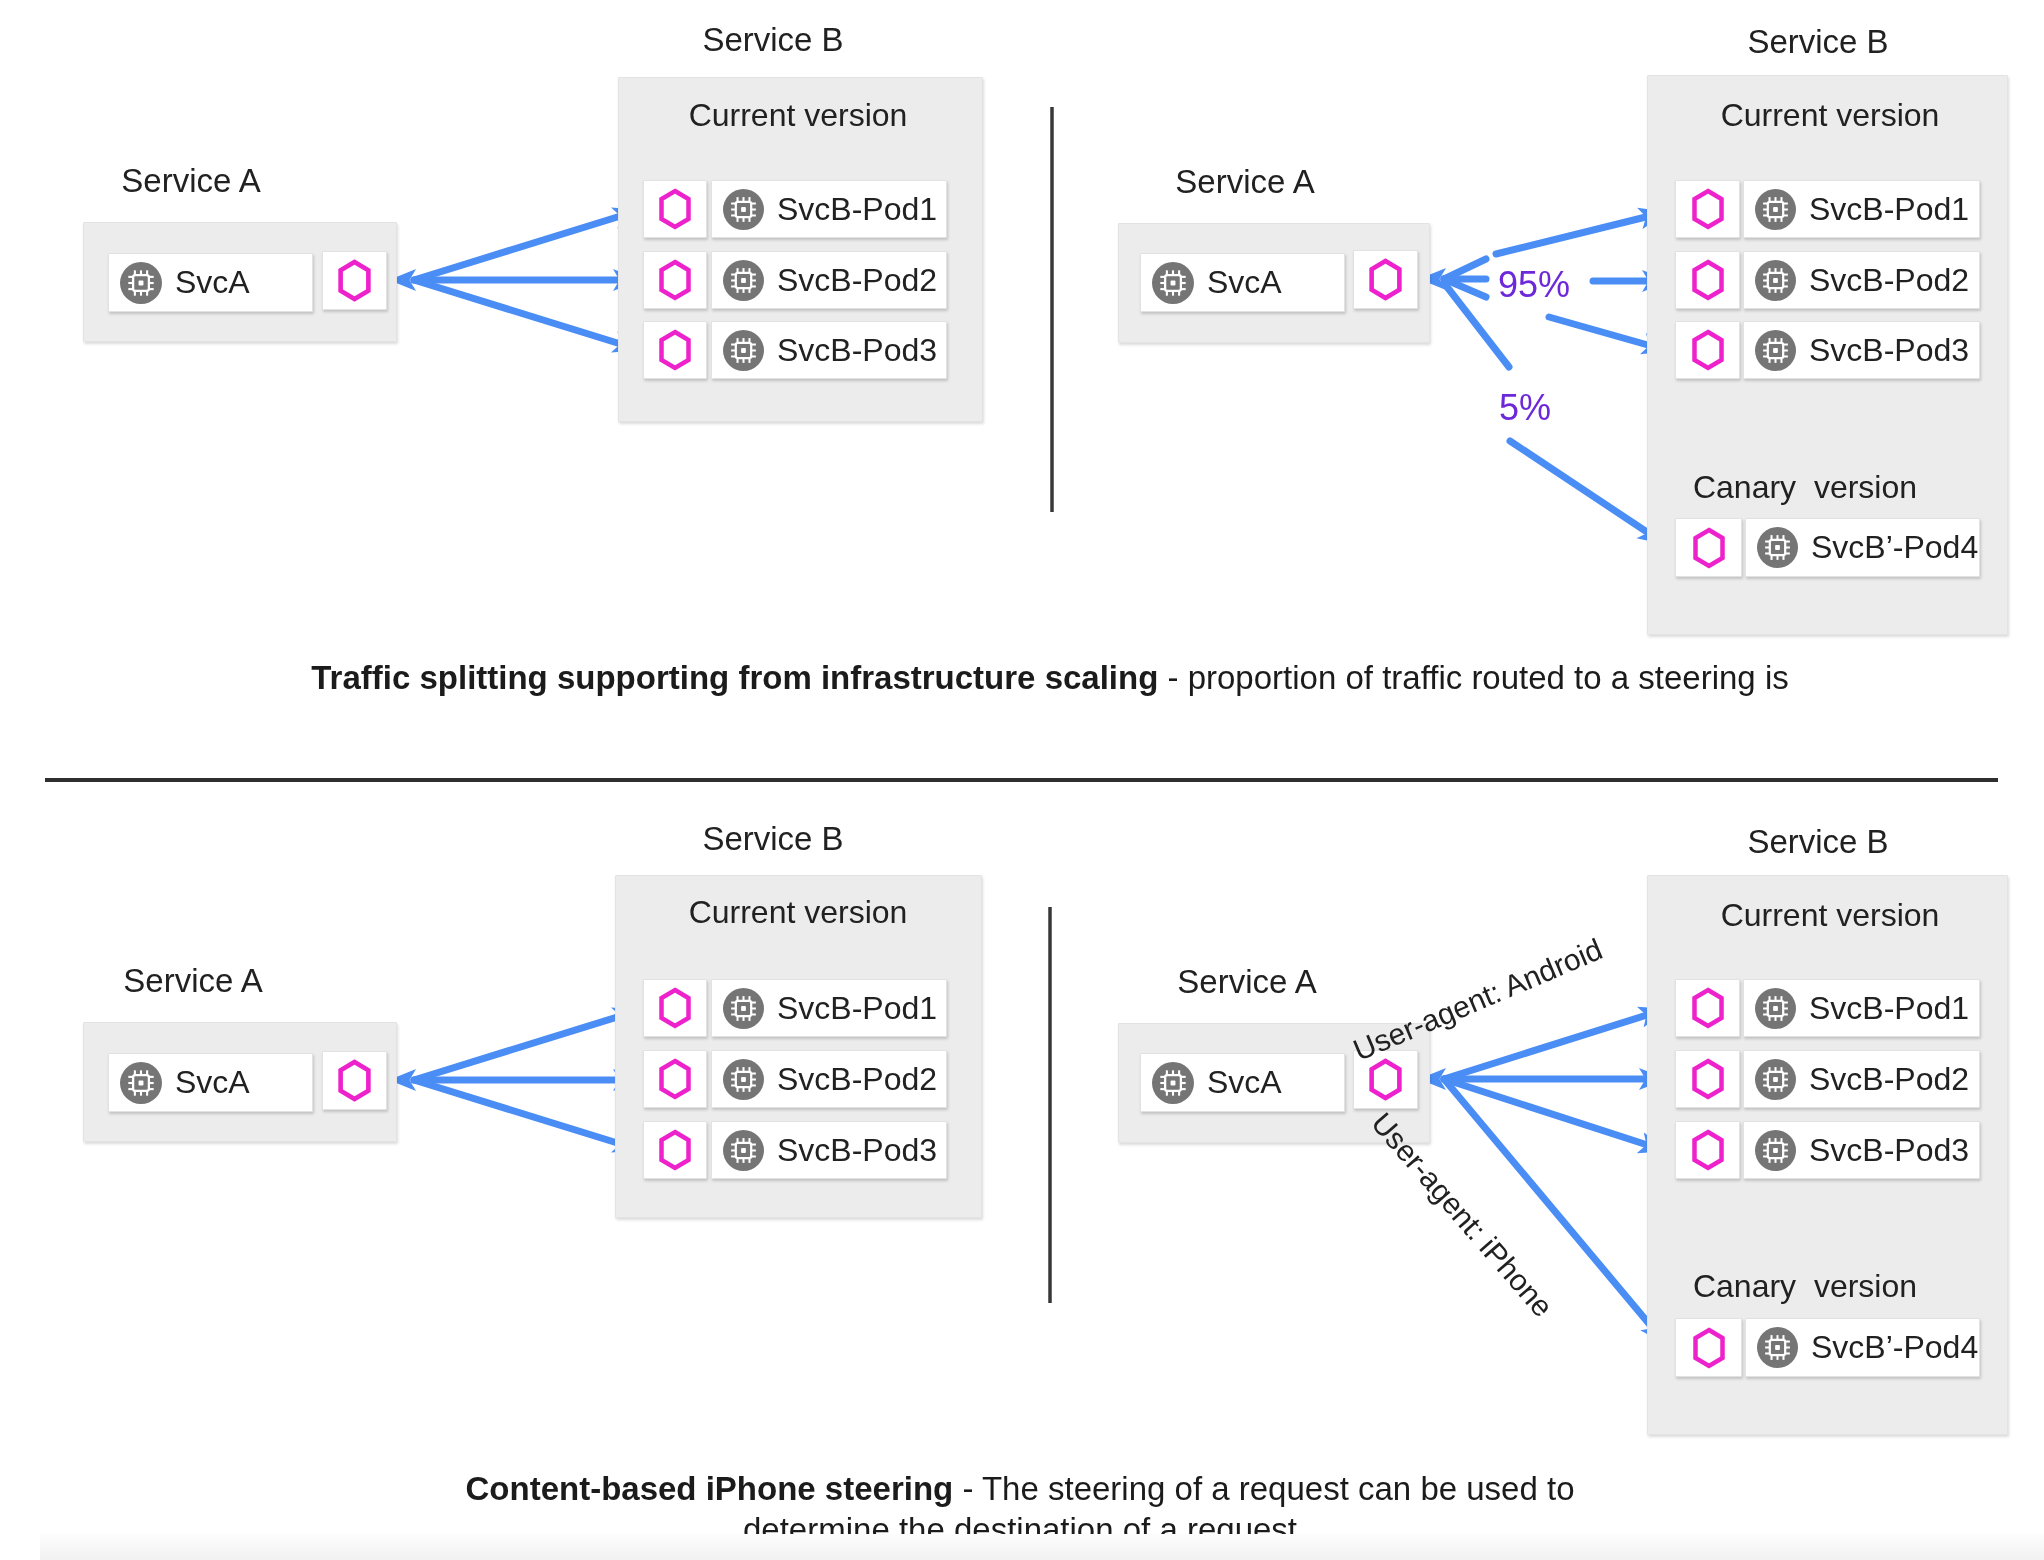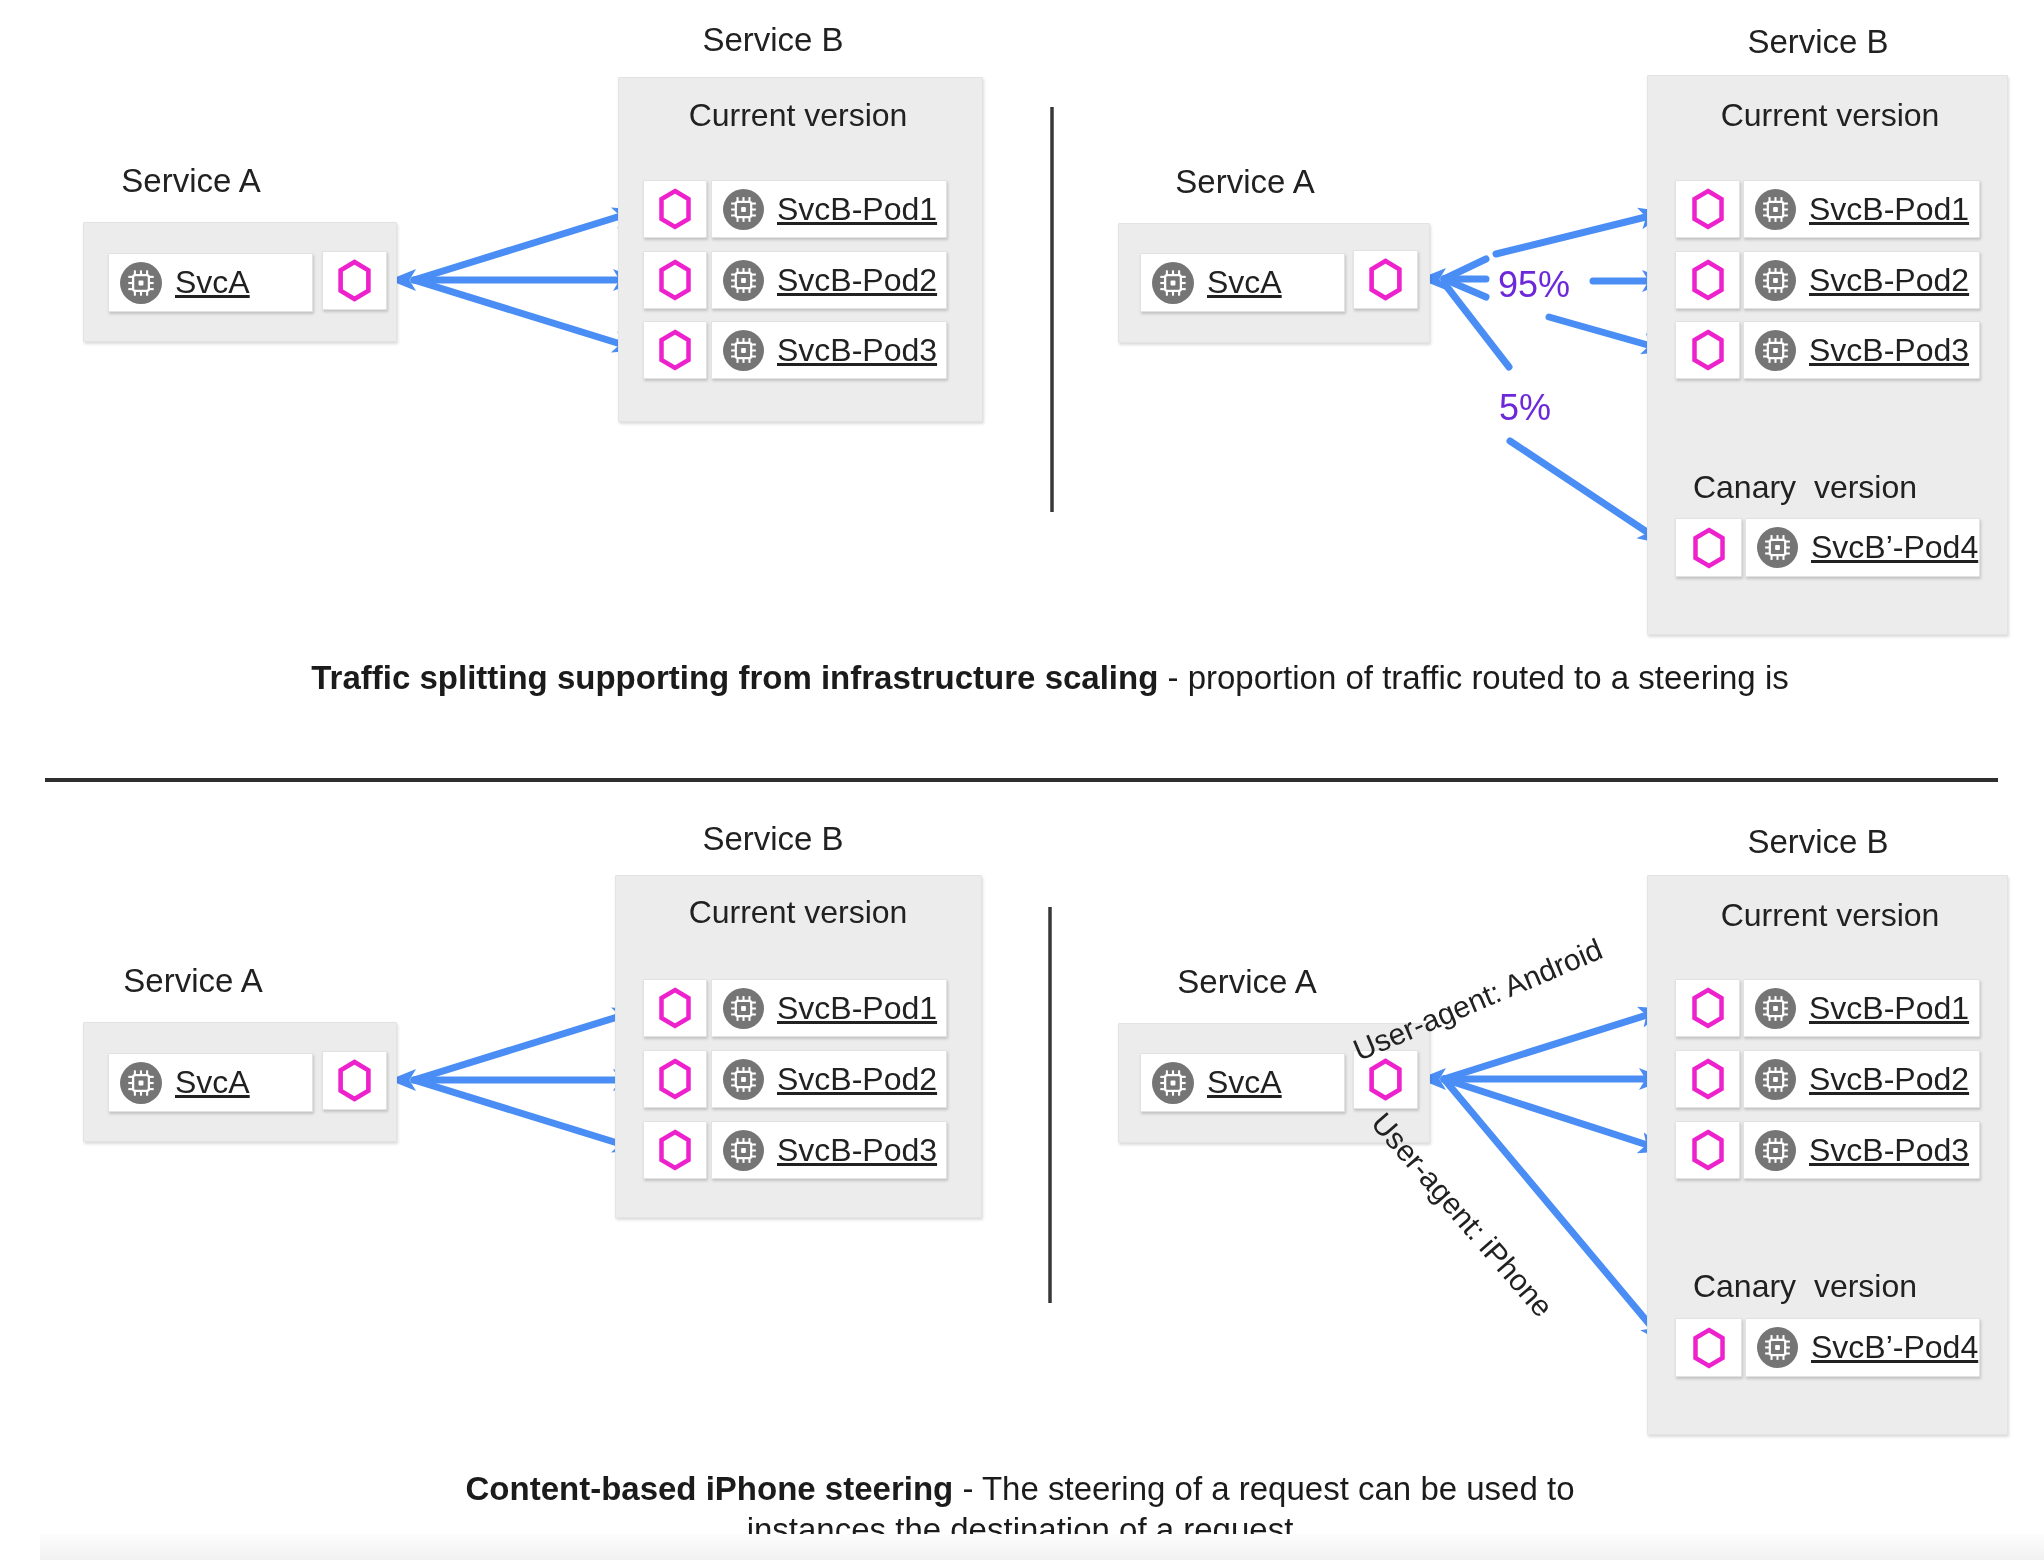--- a/index.html
+++ b/index.html
@@ -14,21 +14,21 @@
   .gray-box{
     position:absolute;background:#ececec;border:1px solid #e3e3e3;
     box-shadow:1px 2px 3px rgba(0,0,0,0.14);border-radius:1px;box-sizing:border-box;
   }
   .white-box{
     position:absolute;background:#ffffff;border:1px solid #e2e2e2;
     box-shadow:1px 2px 3px rgba(0,0,0,0.18);border-radius:1px;box-sizing:border-box;
     display:flex;align-items:center;
   }
   .proxy-box{justify-content:center;}
-  .pod-box{padding-left:11px;gap:13px;text-decoration:underline;}
+  .pod-box{padding-left:11px;gap:13px;}
   .pod-label,.svca-label{font-size:32px;color:#212121;}
   .pct-label{font-size:36px;color:#6d28d9;}
   .route-label{font-size:30px;color:#212121;}
   .caption{
     position:absolute;text-align:center;font-size:33px;line-height:41px;
     color:#1b1b1b;transform:translateX(-50%);white-space:nowrap;
   }
   .caption b{font-weight:700;}
   .bottom-strip{
     position:absolute;left:40px;right:0;bottom:0;height:26px;
@@ -351,17 +351,17 @@
     </div>
   <div class="white-box pod-box" style="left:1745px;top:1318px;width:235px;height:59px">
     <svg width="41" height="41" viewBox="0 0 48 48">
         <use href="#chip-icon"></use>
       </svg>
     <span class="pod-label">SvcB’-Pod4</span>
   </div>
 
   <div class="caption" style="left:1020px;top:1468px">
     <div><b>Content-based iPhone steering</b><span> - The steering of a request can be used to</span></div>
-    <div>instances the destination of a request</div>
+    <div>determine the destination of a request</div>
   </div>
 
   <div class="bottom-strip"></div>
 </div>
 
 </body></html>

